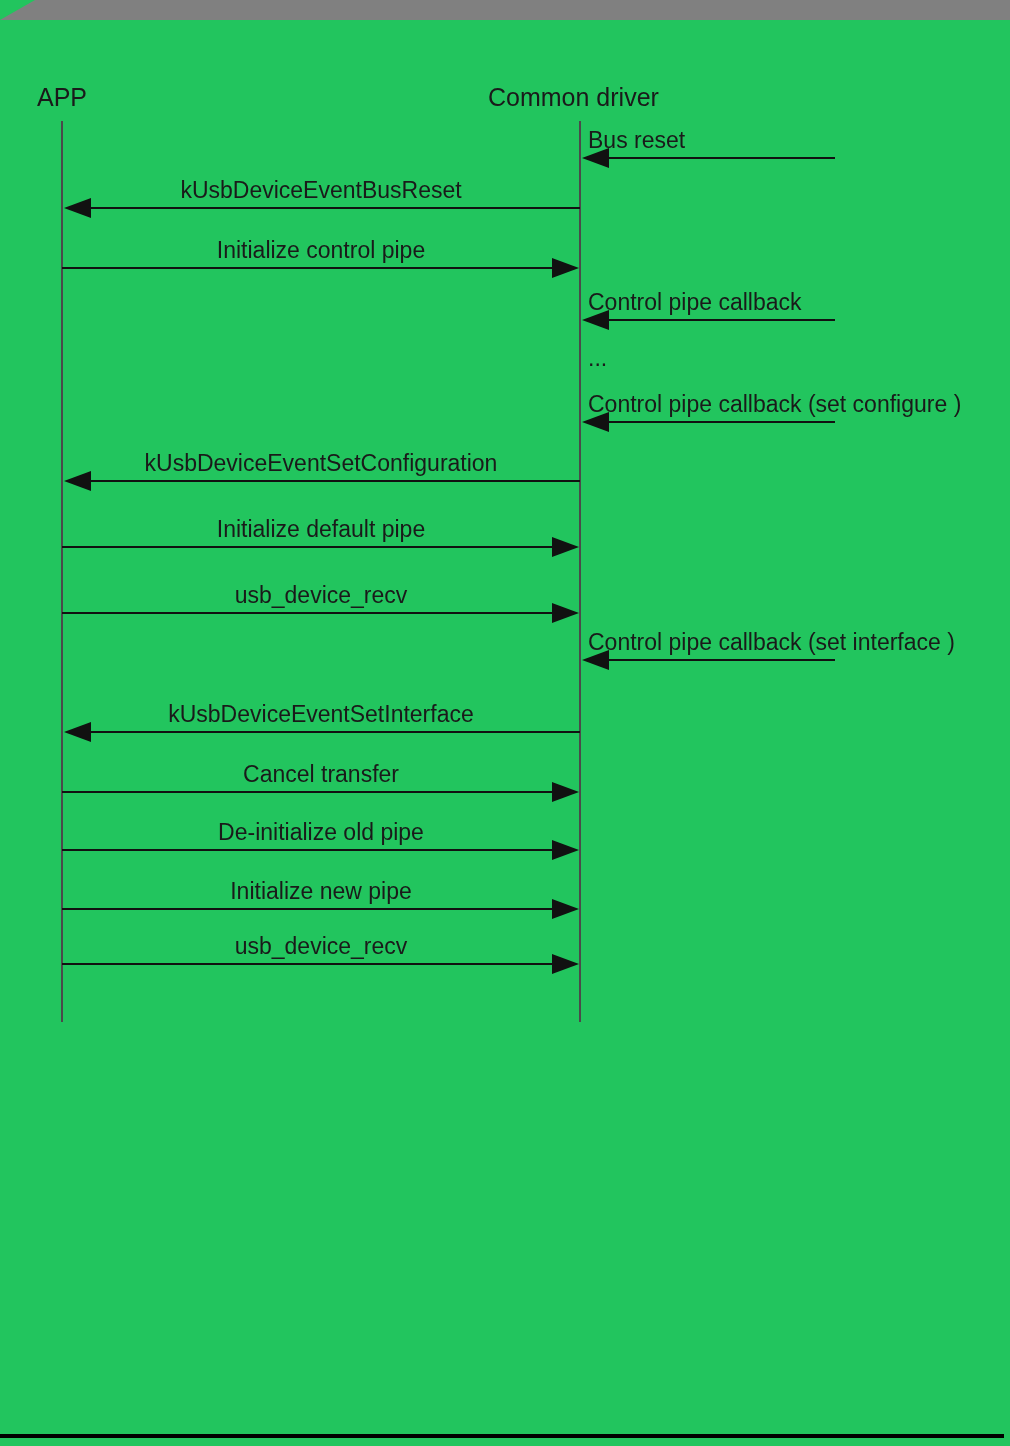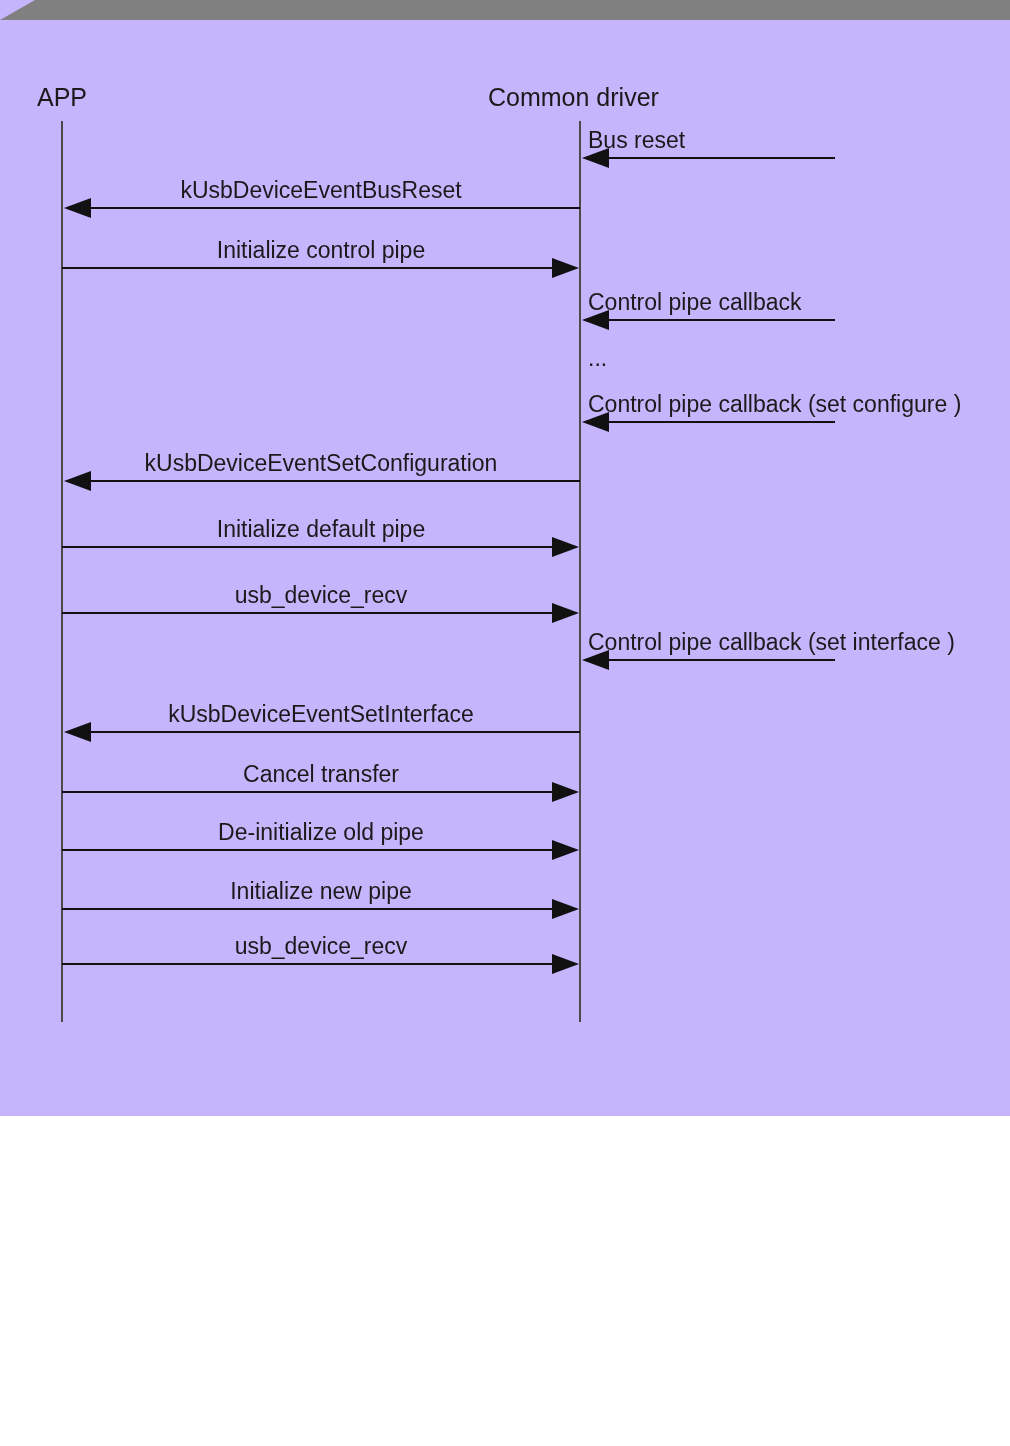--- a/index.html
+++ b/index.html
@@ -4,22 +4,22 @@
 <style>
   html, body {
     margin: 0;
     padding: 0;
     background: #ffffff;
     font-family: "Liberation Sans", sans-serif;
   }
   #page {
     position: relative;
     width: 1010px;
-    height: 1116px;
-    background: #c4b5fd;
+    height: 1446px;
+    background: #22c55e;
     overflow: hidden;
   }
   #top-banner {
     position: absolute;
     left: 0;
     top: 0;
     width: 1010px;
     height: 20px;
     clip-path: polygon(35px 0, 100% 0, 100% 100%, 0 100%);
   }

